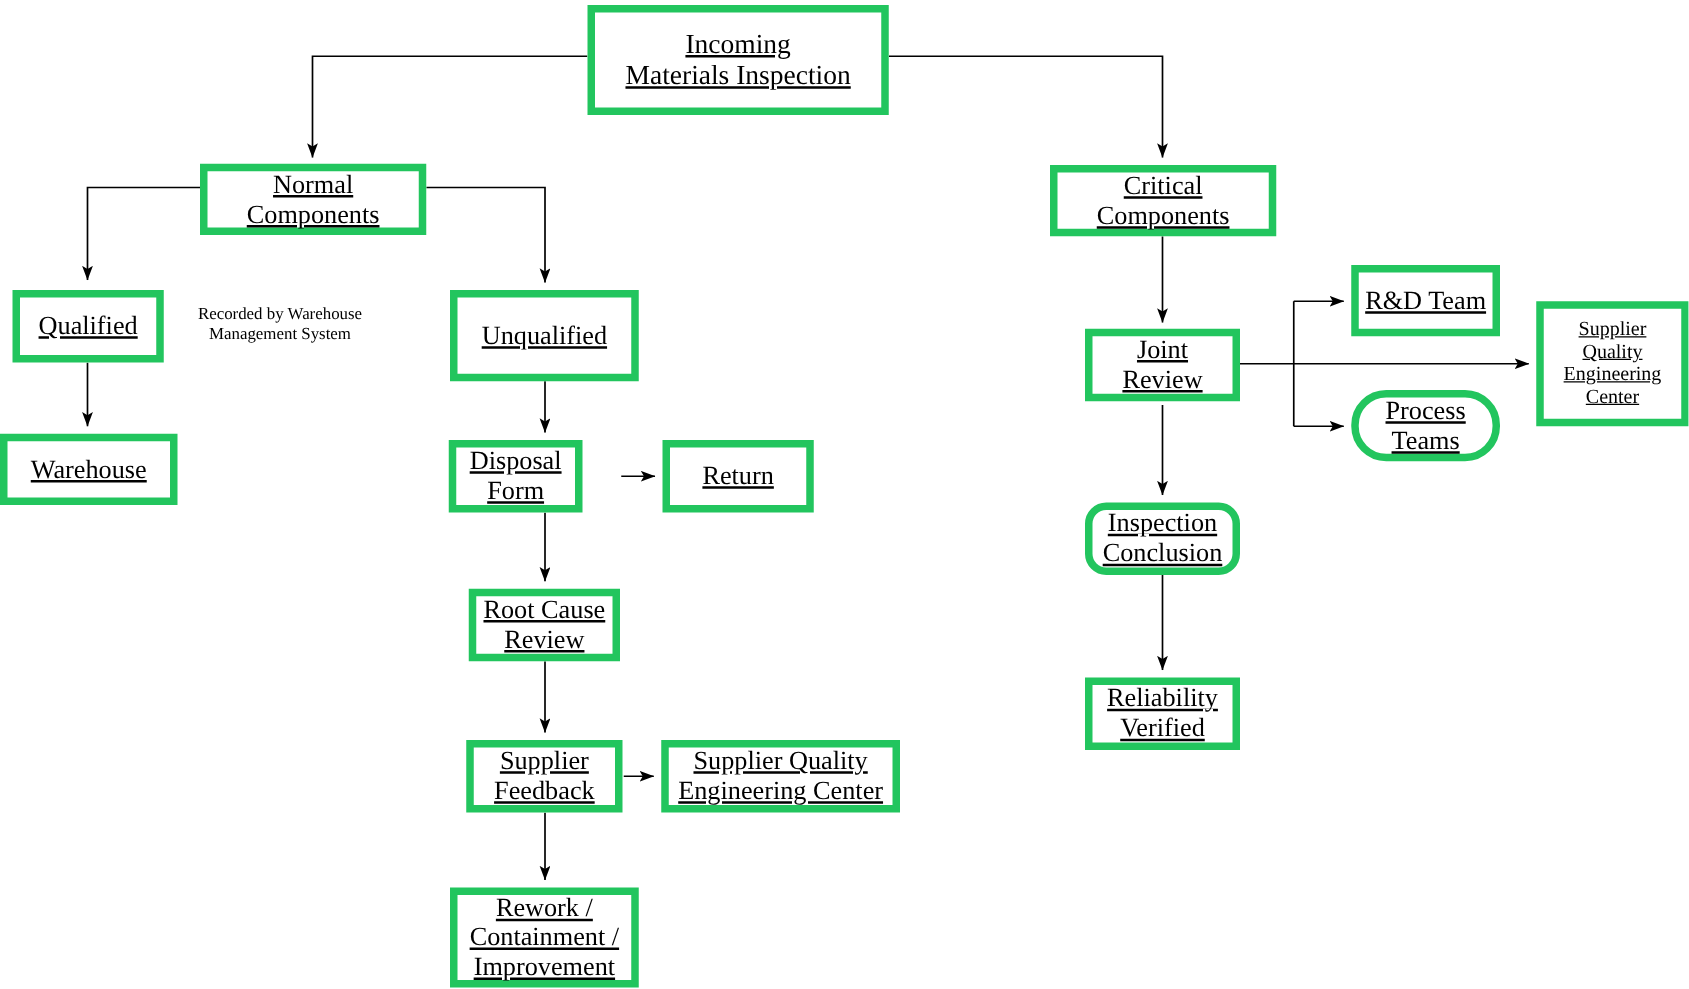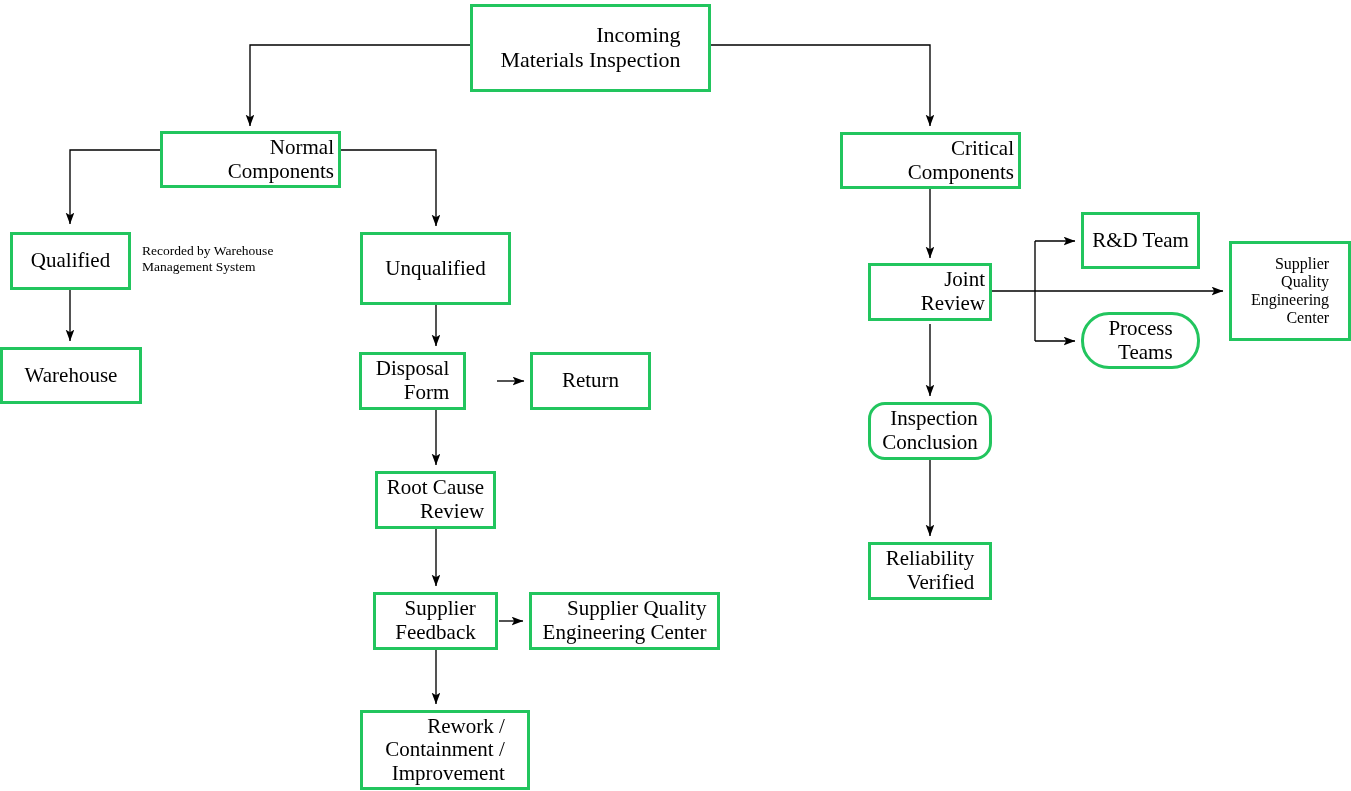--- a/index.html
+++ b/index.html
@@ -19,37 +19,39 @@
     position: absolute;
     left: 0;
     top: 0;
     width: 1351px;
     height: 791px;
     pointer-events: none;
   }
   .node {
     position: absolute;
     box-sizing: border-box;
-    border: 3px solid #22c55e;
+    border: 6px solid #22c55e;
     background: #ffffff;
     display: flex;
     align-items: center;
     justify-content: center;
-    text-align: right;
+    text-align: center;
     color: #000000;
     line-height: 1.12;
     white-space: pre-line;
     padding: 0 4px;
     z-index: 2;
+    text-decoration: underline;
   }
   .node.n-lg { font-size: 22px; }
   .node.n-md { font-size: 21px; }
   .node.n-sm { font-size: 16px; }
   .edge-label {
     position: absolute;
+    text-align: center;
     font-size: 13.5px;
     color: #000000;
     line-height: 1.18;
     white-space: pre-line;
     z-index: 3;
   }
 </style>
 </head>
 <body>
 
@@ -123,21 +125,21 @@
 
   <div class="node n-md" style="left:375px; top:471px; width:121px; height:58px;">Root Cause
 Review</div>
 
   <div class="node n-md" style="left:373px; top:592px; width:125px; height:58px;">Supplier
 Feedback</div>
 
   <div class="node n-md" style="left:529px; top:592px; width:191px; height:58px;">Supplier Quality
 Engineering Center</div>
 
-  <div class="node n-md" style="left:360px; top:710px; width:170px; height:80px;">Rework /
+  <div class="node n-md" style="left:360px; top:710px; width:151px; height:80px;">Rework /
 Containment /
 Improvement</div>
 
   <div class="node n-md" style="left:868px; top:263px; width:124px; height:58px;">Joint Review</div>
 
   <div class="node n-md" style="left:1081px; top:212px; width:119px; height:57px;">R&amp;D Team</div>
 
   <div class="node n-md" style="left:1081px; top:312px; width:119px; height:57px;border-radius:28px;">Process
 Teams</div>
 

